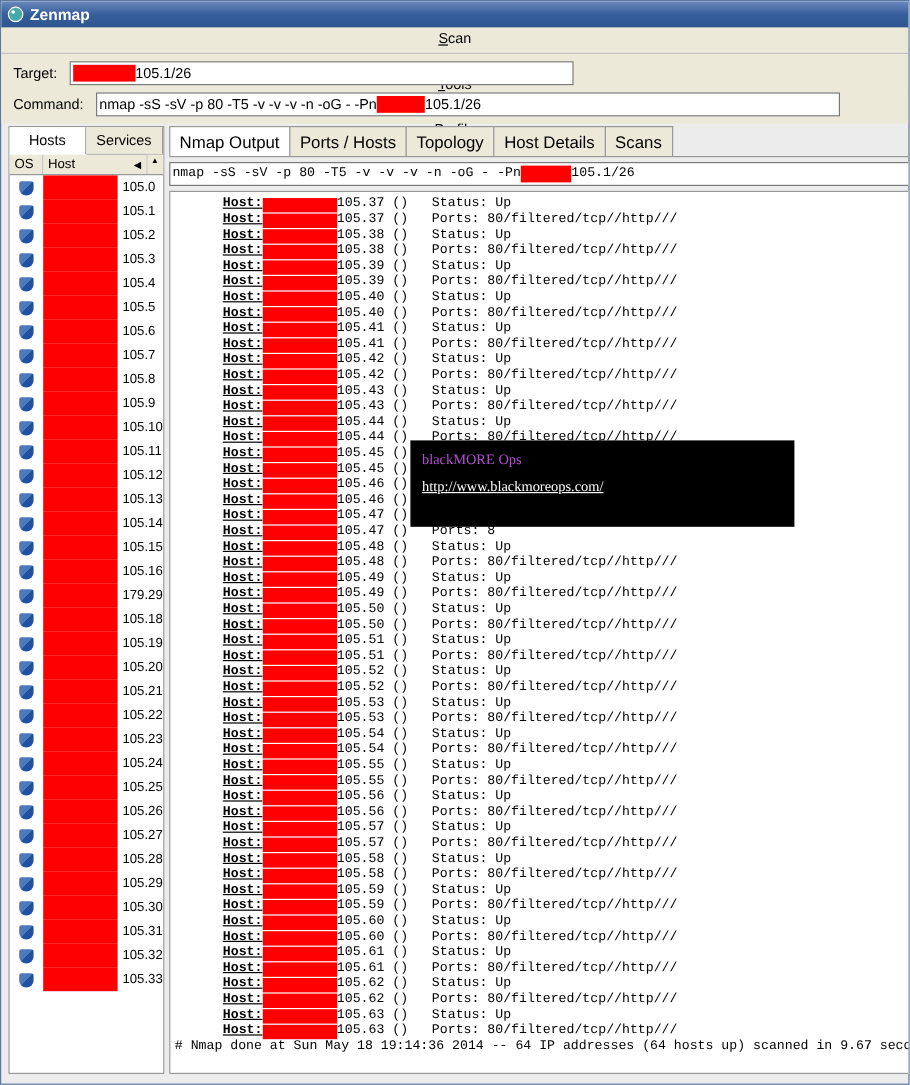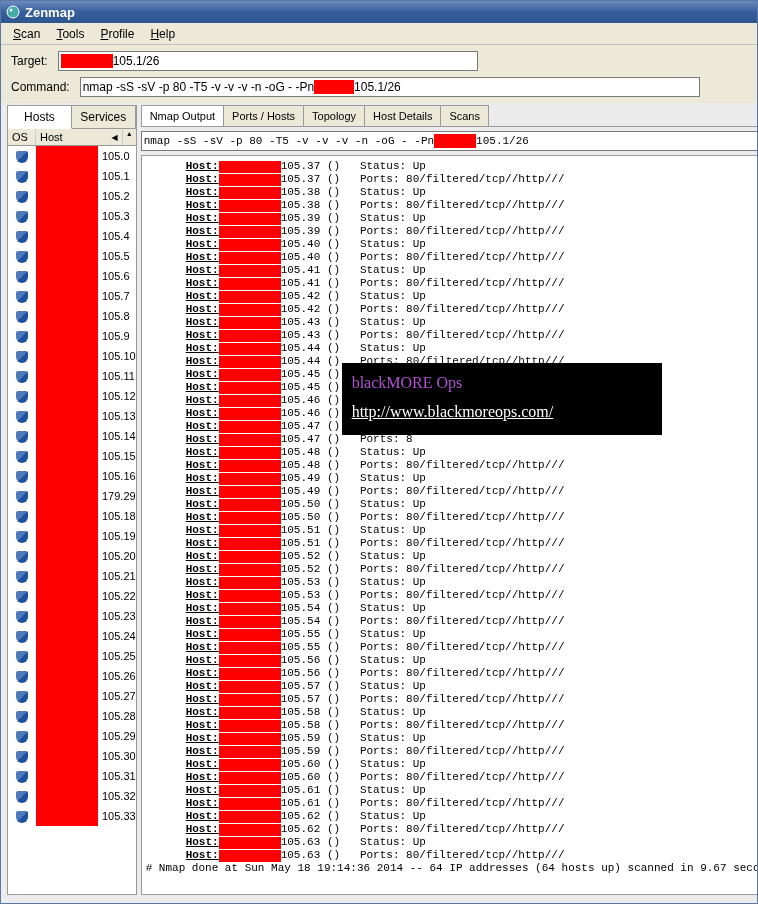--- a/index.html
+++ b/index.html
@@ -25,22 +25,23 @@
 .title-icon {
   width: 16px; height: 16px; margin-right: 4px;
   display: inline-flex; align-items: center; justify-content: center;
 }
 .menubar {
   background: #ece9d8;
   height: 22px;
   display: flex;
   align-items: center;
   padding: 0 6px;
-  gap: 4px;
+  gap: 20px;
   border-bottom: 1px solid #c0c0c0;
+  flex-direction: column;
 }
 .menubar span {
   padding: 2px 6px;
   cursor: default;
 }
 .toolbar {
   background: #ece9d8;
   padding: 6px 10px;
   display: flex;
   align-items: center;
@@ -113,21 +114,21 @@
 .right-pane {
   flex:1; margin:2px 6px 2px 4px;
   display:flex; flex-direction:column;
 }
 .right-tabs {
   display:flex; gap:0; border-bottom:1px solid #999;
 }
 .right-tab {
   padding:4px 8px; border:1px solid #999;
   border-bottom:none; background:#ece9d8;
-  font-size:11px; cursor:default;
+  font-size:14px; cursor:default;
   margin-right:-1px;
 }
 .right-tab.active { background:#fff;}
 .cmd-display {
   border:1px solid #7a7a7a; background:#fff;
   height:20px; margin:4px 0;
   display:flex; align-items:center; padding:0 2px;
   font-family:"Courier New",monospace; font-size:11px;
 }
 .output {
@@ -140,21 +141,21 @@
 .out-line {display:flex; align-items:center; white-space:pre;}
 .host-label {text-decoration:underline; font-weight:bold;margin-left:40px;}
 .out-red {display:inline-block; width:62px; height:12px; background:#ff0000; vertical-align:middle;}
 .watermark {
   position:absolute;
   left:200px; top:207px;
   width:320px; height:72px;
   background:#000;
   color:#b050d0;
   font-family:Georgia,serif;
-  font-size:16px;
+  font-size:12px;
   padding:6px 10px;
   line-height:1.8;
 }
 .watermark a{color:#ffffff; text-decoration:underline; pointer-events:none;}
 .shield {
   display:inline-block; width:12px;height:12px;
   background:linear-gradient(135deg,#4a7ab8 50%,#2050a0 50%);
   border-radius:2px 2px 50% 50%;
   vertical-align:middle;
 }

